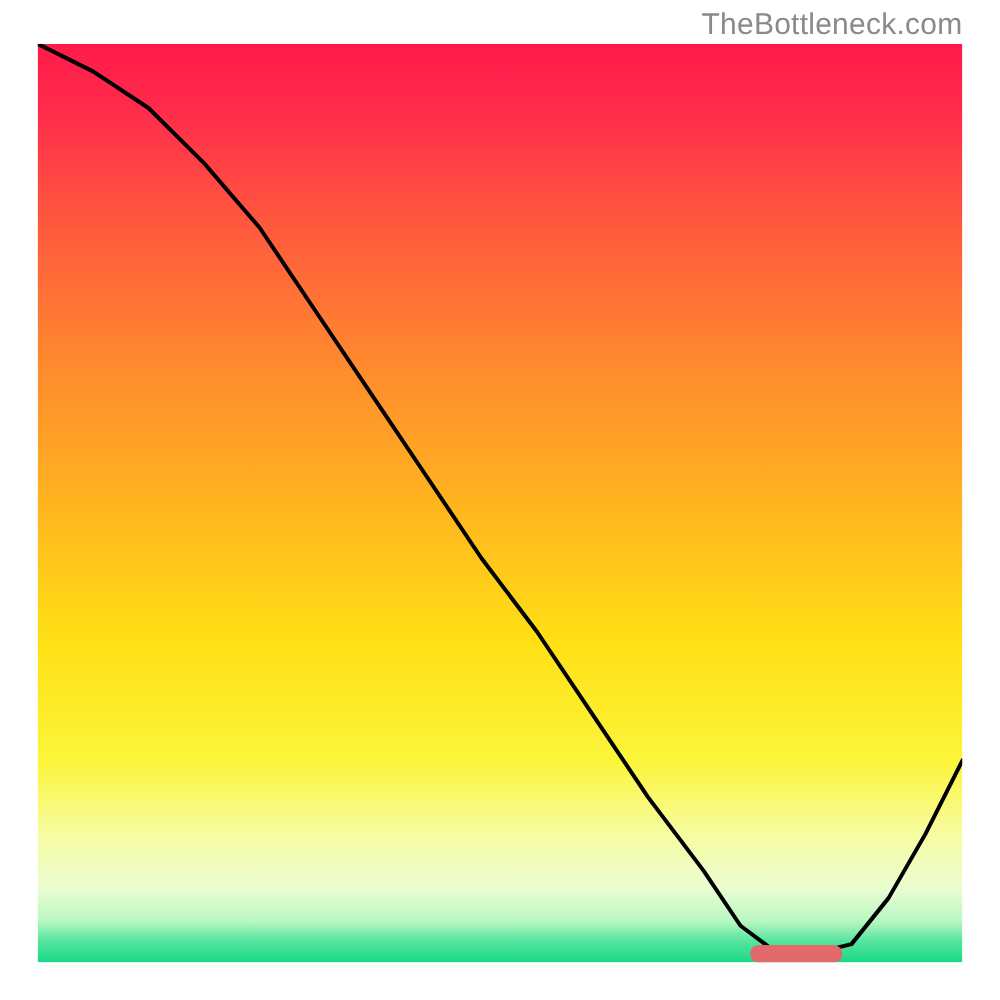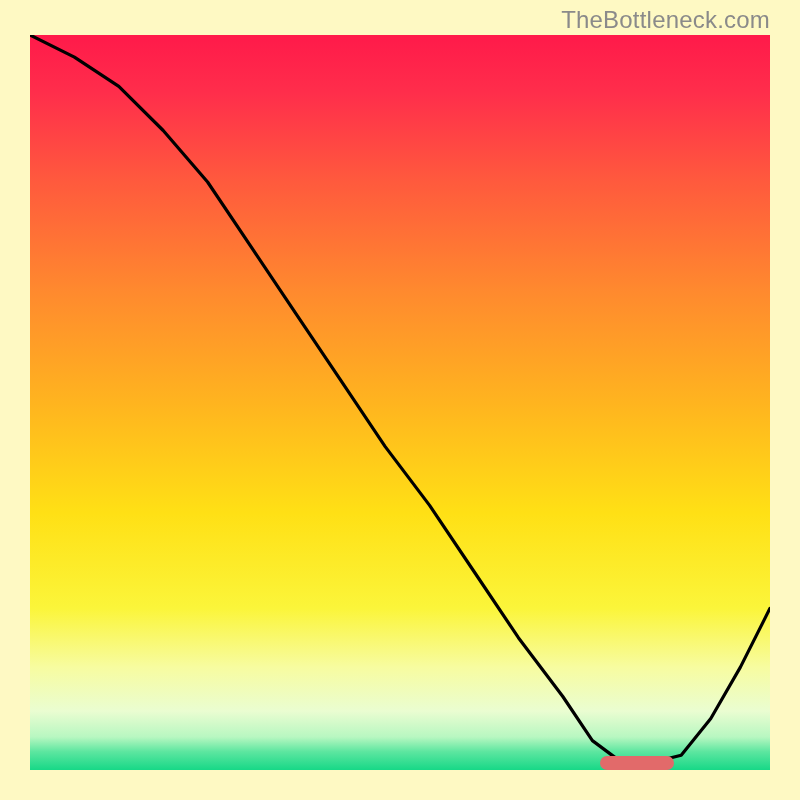--- a/index.html
+++ b/index.html
@@ -10,21 +10,21 @@
     height: 800px;
     overflow: hidden;
     font-family: Arial, Helvetica, sans-serif;
   }
   .frame {
     position: absolute;
     left: 0;
     top: 0;
     width: 800px;
     height: 800px;
-    background: #fef9c3;
+    background: #ffffff;
   }
   .plot-area {
     position: absolute;
     left: 30px;
     top: 35px;
     width: 740px;
     height: 735px;
     overflow: hidden;
   }
   .watermark {

